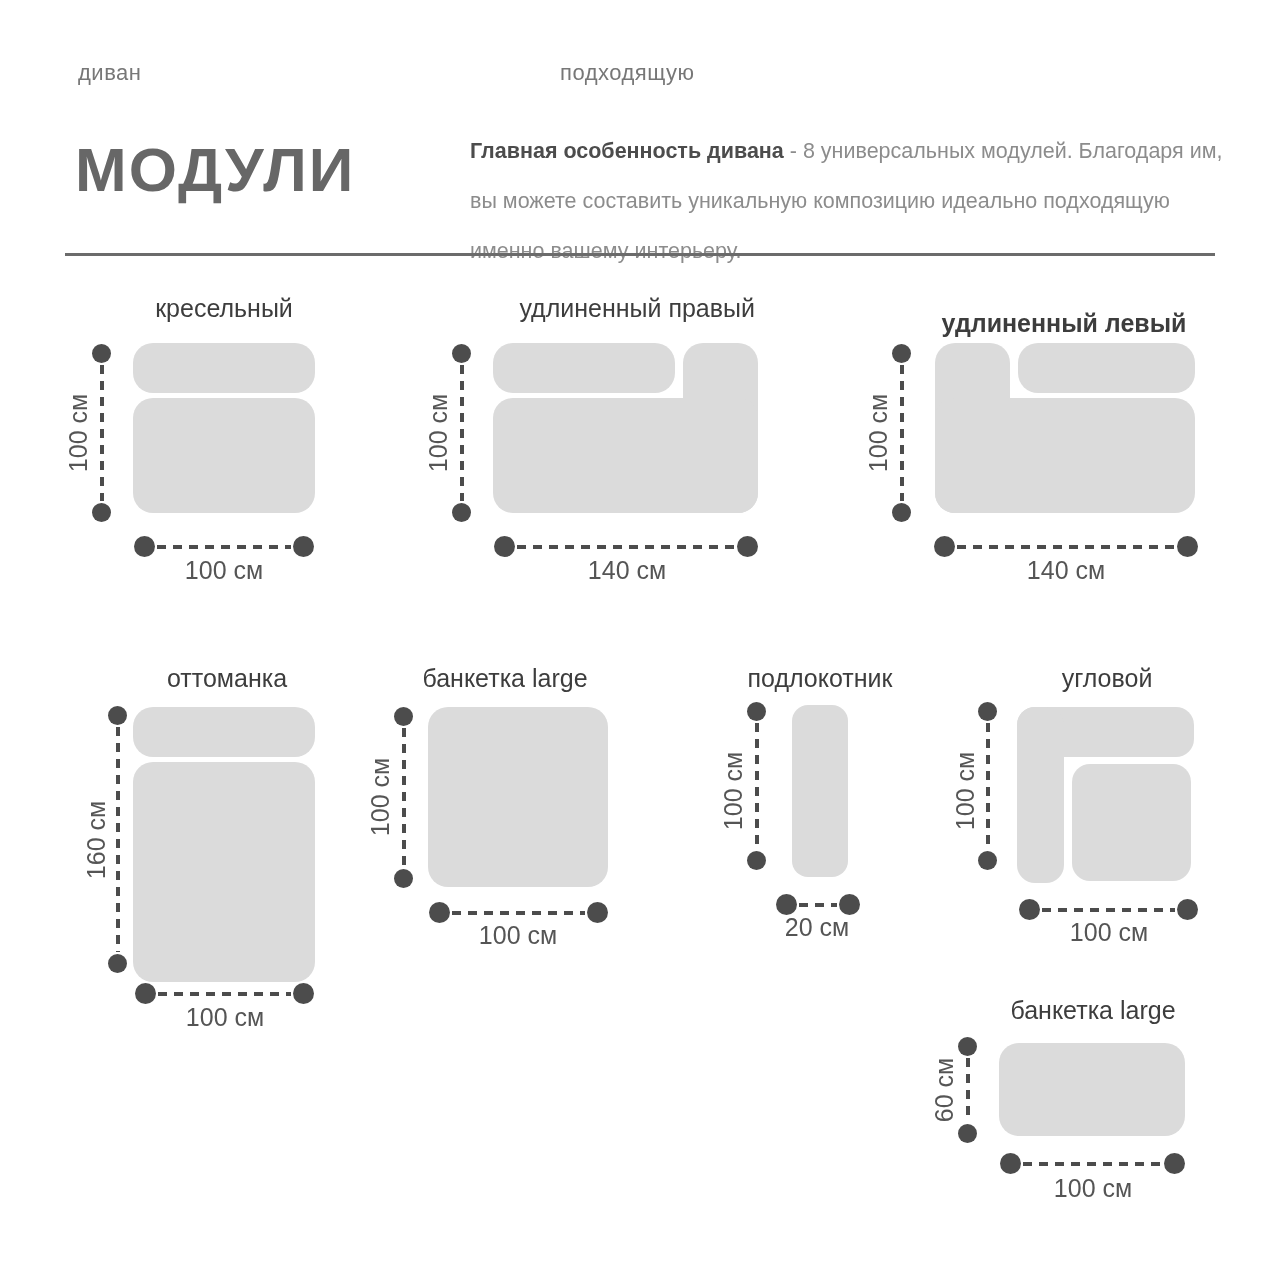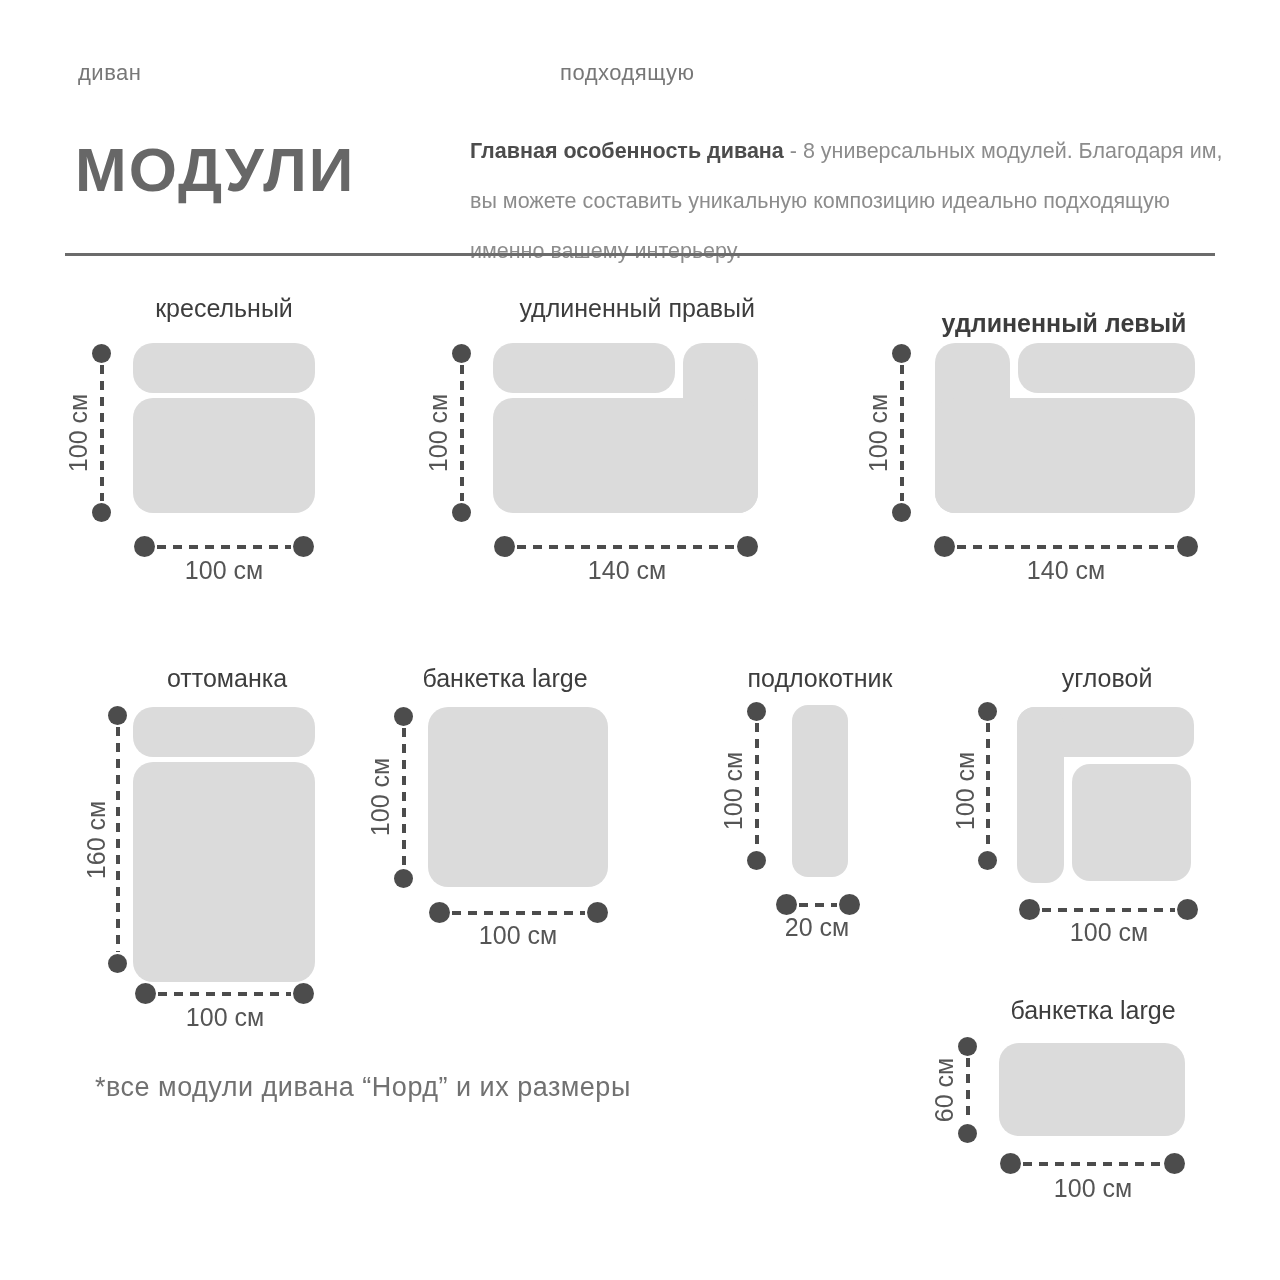--- a/index.html
+++ b/index.html
@@ -273,15 +273,14 @@
     </div>
     <div class="vlabel" style="left:944px; top:1090px;">60 см</div>
     <div class="hdim" style="left:1000px; top:1153px; width:185px;">
       <span class="dot"></span>
         <span class="line"></span>
         <span class="dot"></span>
     </div>
     <div class="hlabel" style="left:1093px; top:1174px;">100 см</div>
   </div>
 
-  <div class="footnote">*все модули дивана “Норд” и их размеры</div>
 
 </div>
 
 </body></html>

